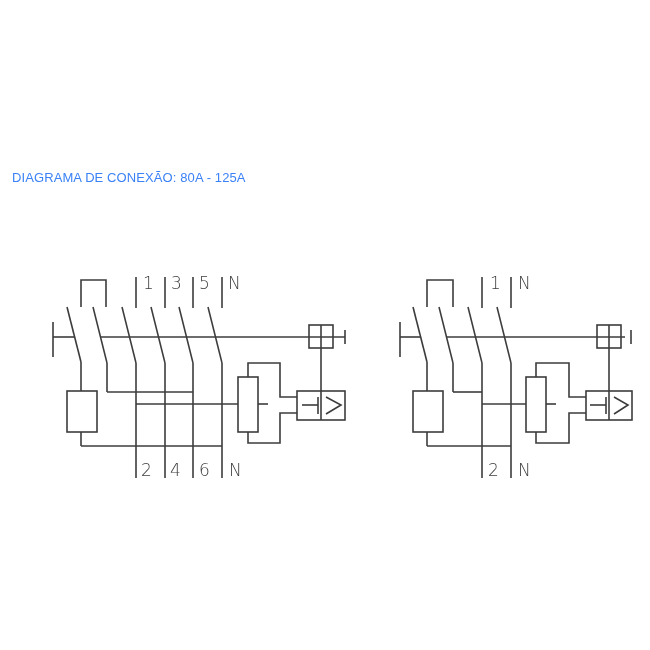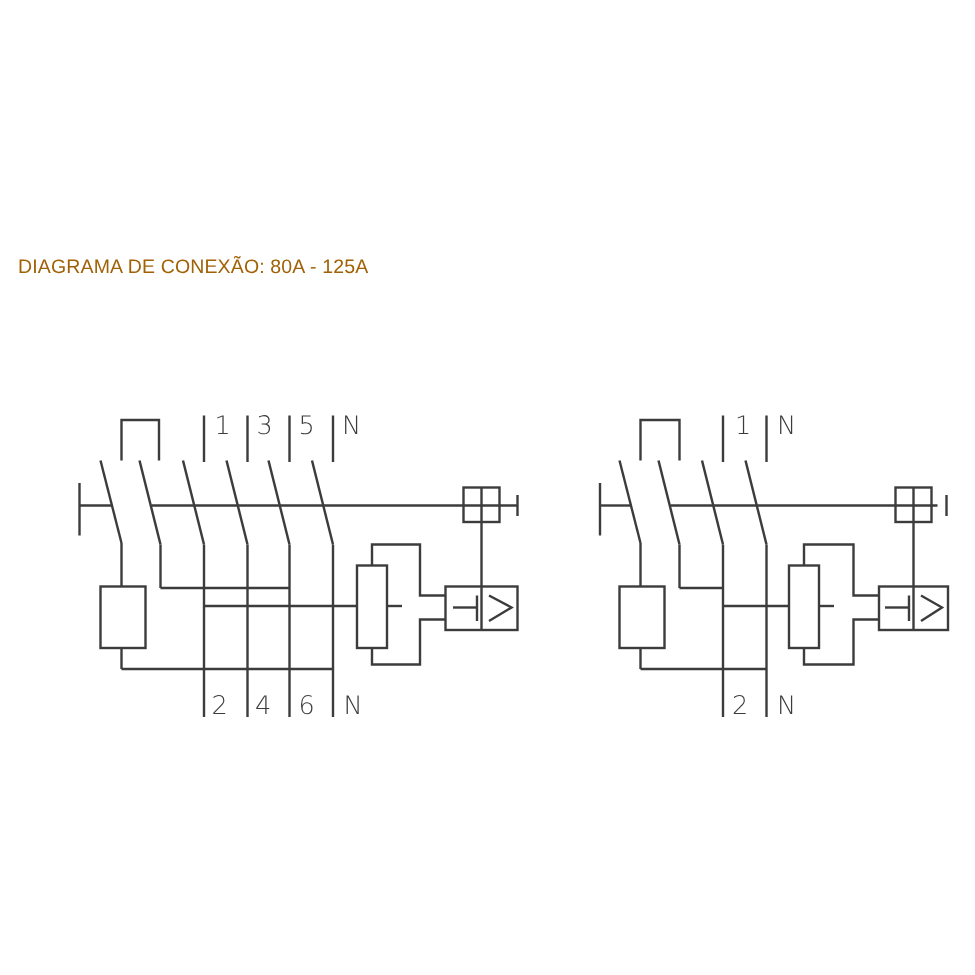--- a/index.html
+++ b/index.html
@@ -1,20 +1,20 @@
 <!DOCTYPE html>
 <html><head>
 <meta charset="utf-8">
 <style>
   html, body { margin: 0; padding: 0; background: #ffffff; }
   body { width: 650px; height: 650px; position: relative; overflow: hidden; }
   .title {
     position: absolute; left: 12px; top: 170px;
     font-family: "Liberation Sans", sans-serif; font-size: 13px;
-    color: #a16207; letter-spacing: 0.1px; white-space: nowrap;
+    color: #3b82f6; letter-spacing: 0.1px; white-space: nowrap;
   }
   svg { position: absolute; left: 0; top: 0; }
   .ln { stroke: #3c3c3c; stroke-width: 1.6; fill: none; stroke-linecap: butt; }
   .lbl { font-family: "DejaVu Sans", sans-serif; font-size: 17px; fill: #3c3c3c; font-weight: 300; }
 </style>
 </head>
 <body>
 
 <div class="title">DIAGRAMA DE CONEXÃO: 80A - 125A</div>
 

